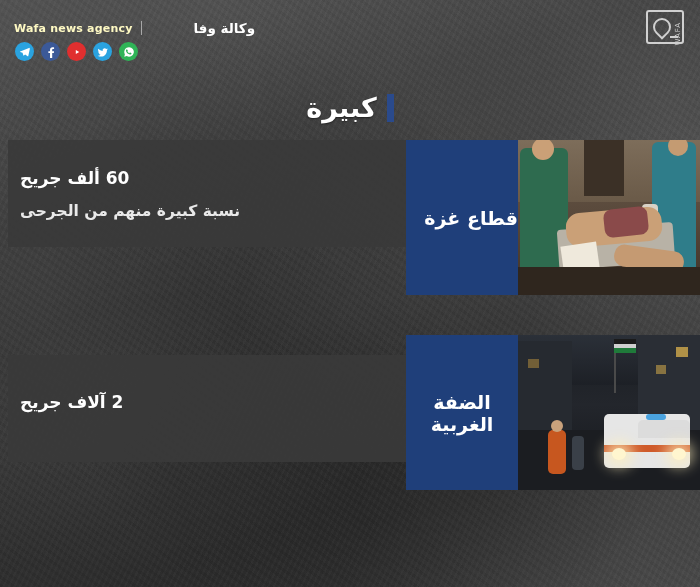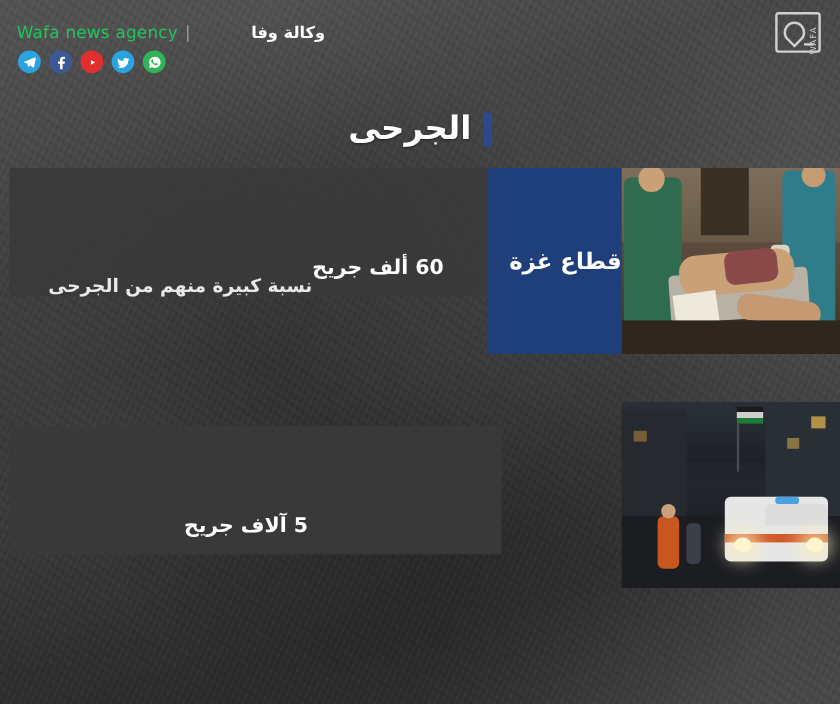--- a/index.html
+++ b/index.html
@@ -27,21 +27,21 @@
     background:
       repeating-linear-gradient(115deg, rgba(255,255,255,0.018) 0 2px, rgba(0,0,0,0.02) 2px 5px),
       repeating-linear-gradient(35deg, rgba(0,0,0,0.03) 0 3px, rgba(255,255,255,0.012) 3px 7px);
     opacity:.9;
   }
   .layer{position:relative;z-index:2;}
 
   
   .header{position:absolute;top:0;left:0;width:700px;height:76px;}
   .brand{position:absolute;left:14px;top:20px;display:flex;align-items:center;gap:8px;}
-  .brand-en{font-size:14px;font-weight:normal;letter-spacing:.2px;color:#22c55e;}
+  .brand-en{font-size:11px;font-weight:bold;letter-spacing:.2px;color:#fef9c3;}
   .brand-sep{width:1px;height:14px;background:rgba(255,255,255,.5);}
   .brand-ar{font-size:13.5px;font-weight:bold;color:#fff;direction:rtl;padding-left:44px;}
 
   .socials{position:absolute;left:15px;top:42px;display:flex;gap:7px;}
   .soc{width:19px;height:19px;border-radius:50%;display:flex;align-items:center;justify-content:center;}
   .soc svg{display:block;}
   .soc-telegram{background:#2aa3e0;}
   .soc-facebook{background:#3b5998;}
   .soc-youtube{background:#e02f2f;}
   .soc-twitter{background:#2aa3e0;}
@@ -69,21 +69,21 @@
   .title-bar{width:7px;height:28px;background:#2a4a8c;}
 
   
   .card{position:absolute;height:155px;left:0;width:700px;}
   .card1{top:140px;}
   .card2{top:335px;}
 
   .card-text{
     position:absolute;left:8px;top:0;width:410px;height:107px;
     background:rgba(58,58,58,.92);
-    display:flex;flex-direction:row;justify-content:center;align-items:flex-end;
+    display:flex;flex-direction:column;justify-content:center;align-items:flex-end;
     padding:0 28px 0 12px;box-sizing:border-box;direction:rtl;
   }
   .card2 .card-text{top:20px;}
   .line1{font-size:17px;font-weight:bold;color:#fff;margin-bottom:14px;}
   .line2{font-size:15.5px;font-weight:bold;color:#e9e9e9;}
 
   .card-label{
     position:absolute;width:112px;height:155px;left:406px;top:0;
     background:#1f3f7a;display:flex;align-items:center;justify-content:flex-end;
   }
@@ -174,21 +174,21 @@
       </span>
     </div>
 
     <div class="logo">
       <div class="wafa-mark"></div>
       <div class="logo-text">WAFA</div>
     </div>
   </div>
 
   <div class="title-wrap">
-    <div class="title-txt">الجرحى</div>
+    <div class="title-txt">كبيرة</div>
     <div class="title-bar"></div>
   </div>
 
   <div class="card card1">
     <div class="card-text">
       <div class="line1">60 ألف جريح</div>
       <div class="line2">نسبة كبيرة منهم من الجرحى</div>
     </div>
     <div class="card-label">
       <span>قطاع غزة</span>
@@ -207,21 +207,24 @@
           <div class="patient-shirt"></div>
         <div class="legs"></div>
           <div class="paper"></div>
         <div class="floor"></div>
       </div>
     </div>
   </div>
 
   <div class="card card2">
     <div class="card-text">
-      <div class="line1">5 آلاف جريح</div>
+      <div class="line1">2 آلاف جريح</div>
+    </div>
+    <div class="card-label">
+      <span>الضفة الغربية</span>
     </div>
     <div class="card-photo">
       <div class="photo-inner p2">
         <div class="sky"></div>
         <div class="bldg-l"></div>
           <div class="bldg-r"></div>
         <div class="win1"></div>
           <div class="win2"></div>
           <div class="win3"></div>
         <div class="pole"></div>

